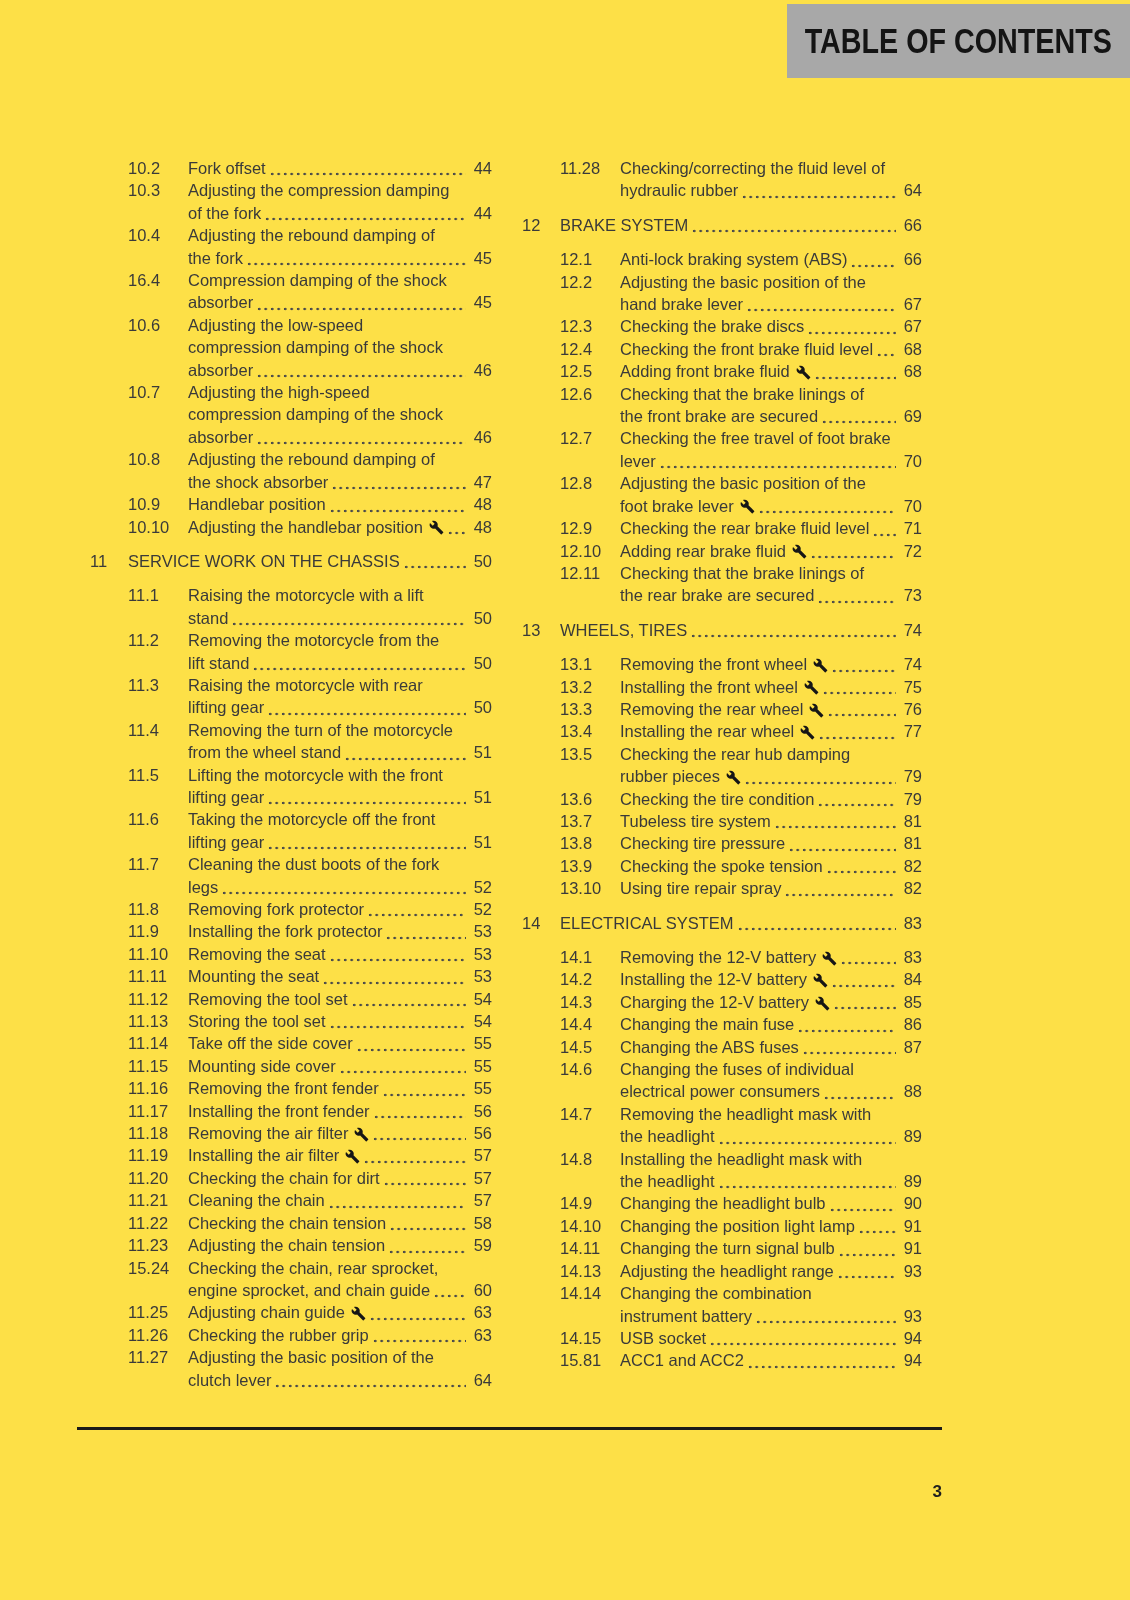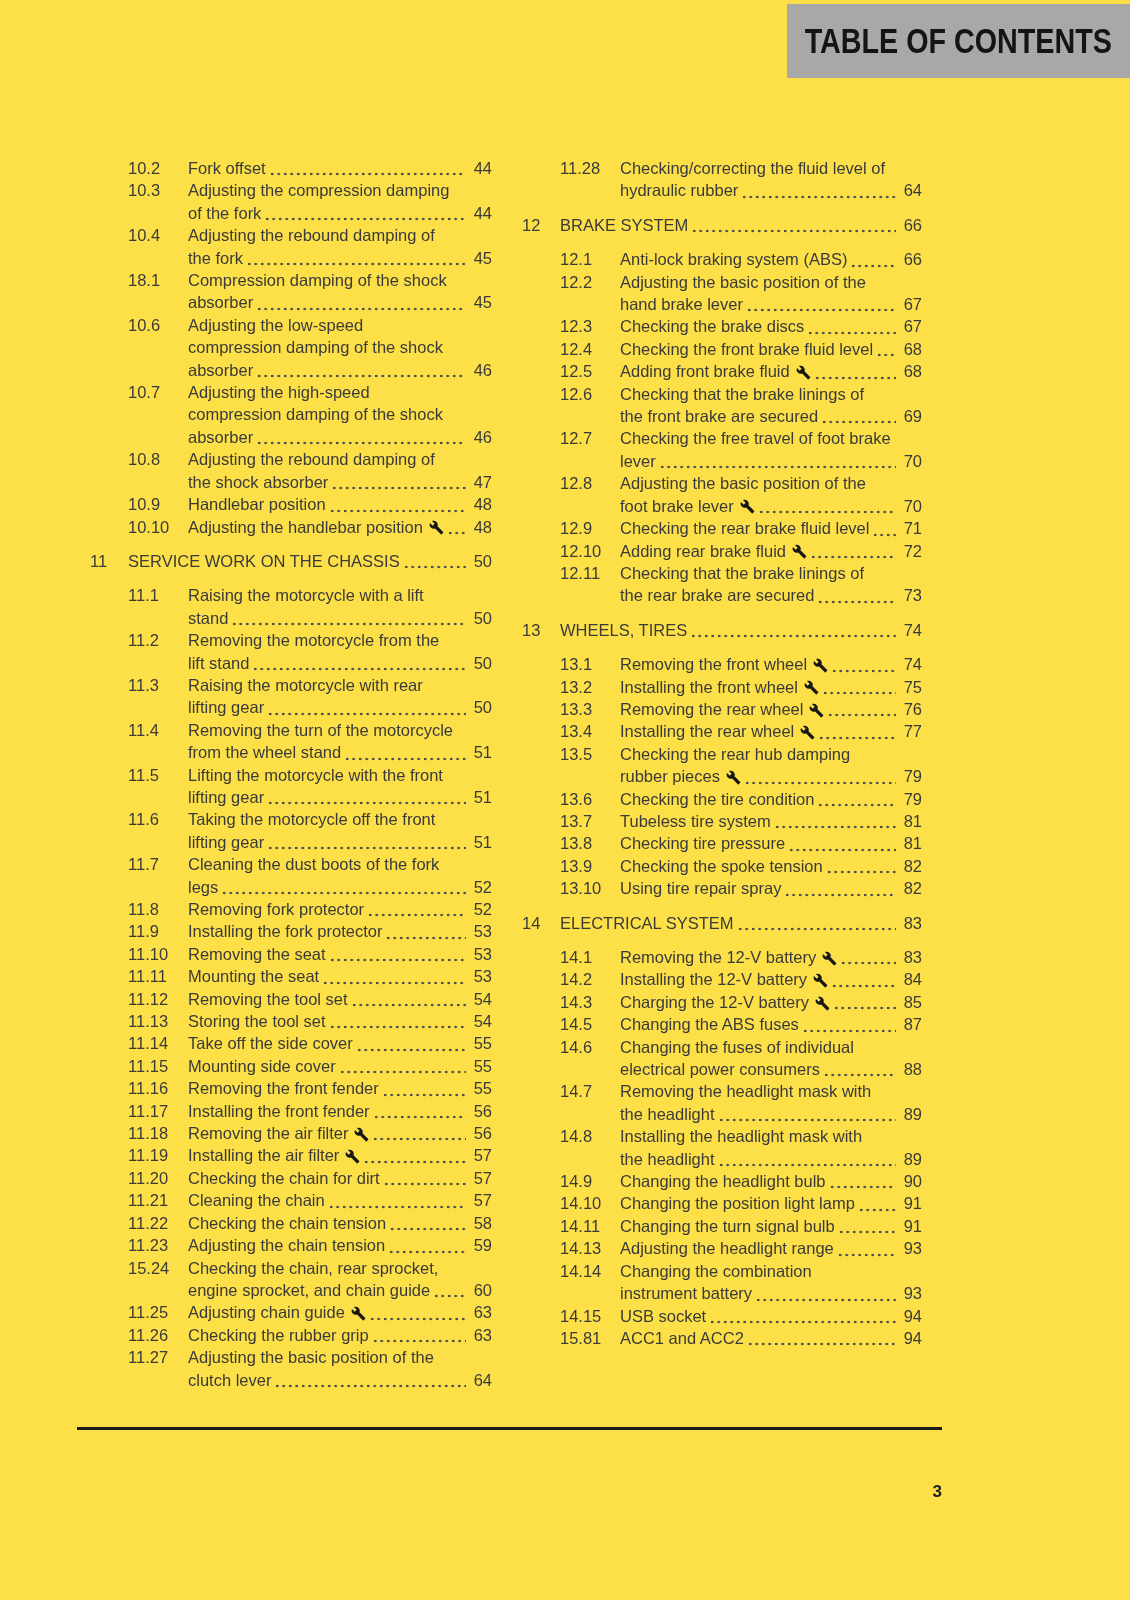--- a/index.html
+++ b/index.html
@@ -93,21 +93,21 @@
           <span class="body">
             <div class="line">Adjusting the rebound damping of</div>
             <div class="line last">
               <span class="txt">the fork</span>
               <span class="leader"></span>
               <span class="pg">45</span>
             </div>
           </span>
         </div>
         <div class="item-row">
-          <span class="num">18.1</span>
+          <span class="num">16.4</span>
           <span class="body">
             <div class="line">Compression damping of the shock</div>
             <div class="line last">
               <span class="txt">absorber</span>
               <span class="leader"></span>
               <span class="pg">45</span>
             </div>
           </span>
         </div>
         <div class="item-row">
@@ -808,20 +808,30 @@
           <span class="body">
             <div class="line last">
               <span class="txt">Charging the 12-V battery</span>
               <span class="wrench">
                 <svg viewBox="0 0 24 24">
                   <path d="M22.7 19l-9.1-9.1c.9-2.3.4-5-1.5-6.9-2-2-5-2.4-7.4-1.3L9 6 6 9 1.6 4.7C.4 7.1.9 10.1 2.9 12.1c1.9 1.9 4.6 2.4 6.9 1.5l9.1 9.1c.4.4 1 .4 1.4 0l2.3-2.3c.5-.4.5-1.1.1-1.4z"></path>
                 </svg>
               </span>
               <span class="leader"></span>
               <span class="pg">85</span>
+            </div>
+          </span>
+        </div>
+        <div class="item-row">
+          <span class="num">14.4</span>
+          <span class="body">
+            <div class="line last">
+              <span class="txt">Changing the main fuse</span>
+              <span class="leader"></span>
+              <span class="pg">86</span>
             </div>
           </span>
         </div>
         <div class="item-row">
           <span class="num">14.5</span>
           <span class="body">
             <div class="line last">
               <span class="txt">Changing the ABS fuses</span>
               <span class="leader"></span>
               <span class="pg">87</span>

